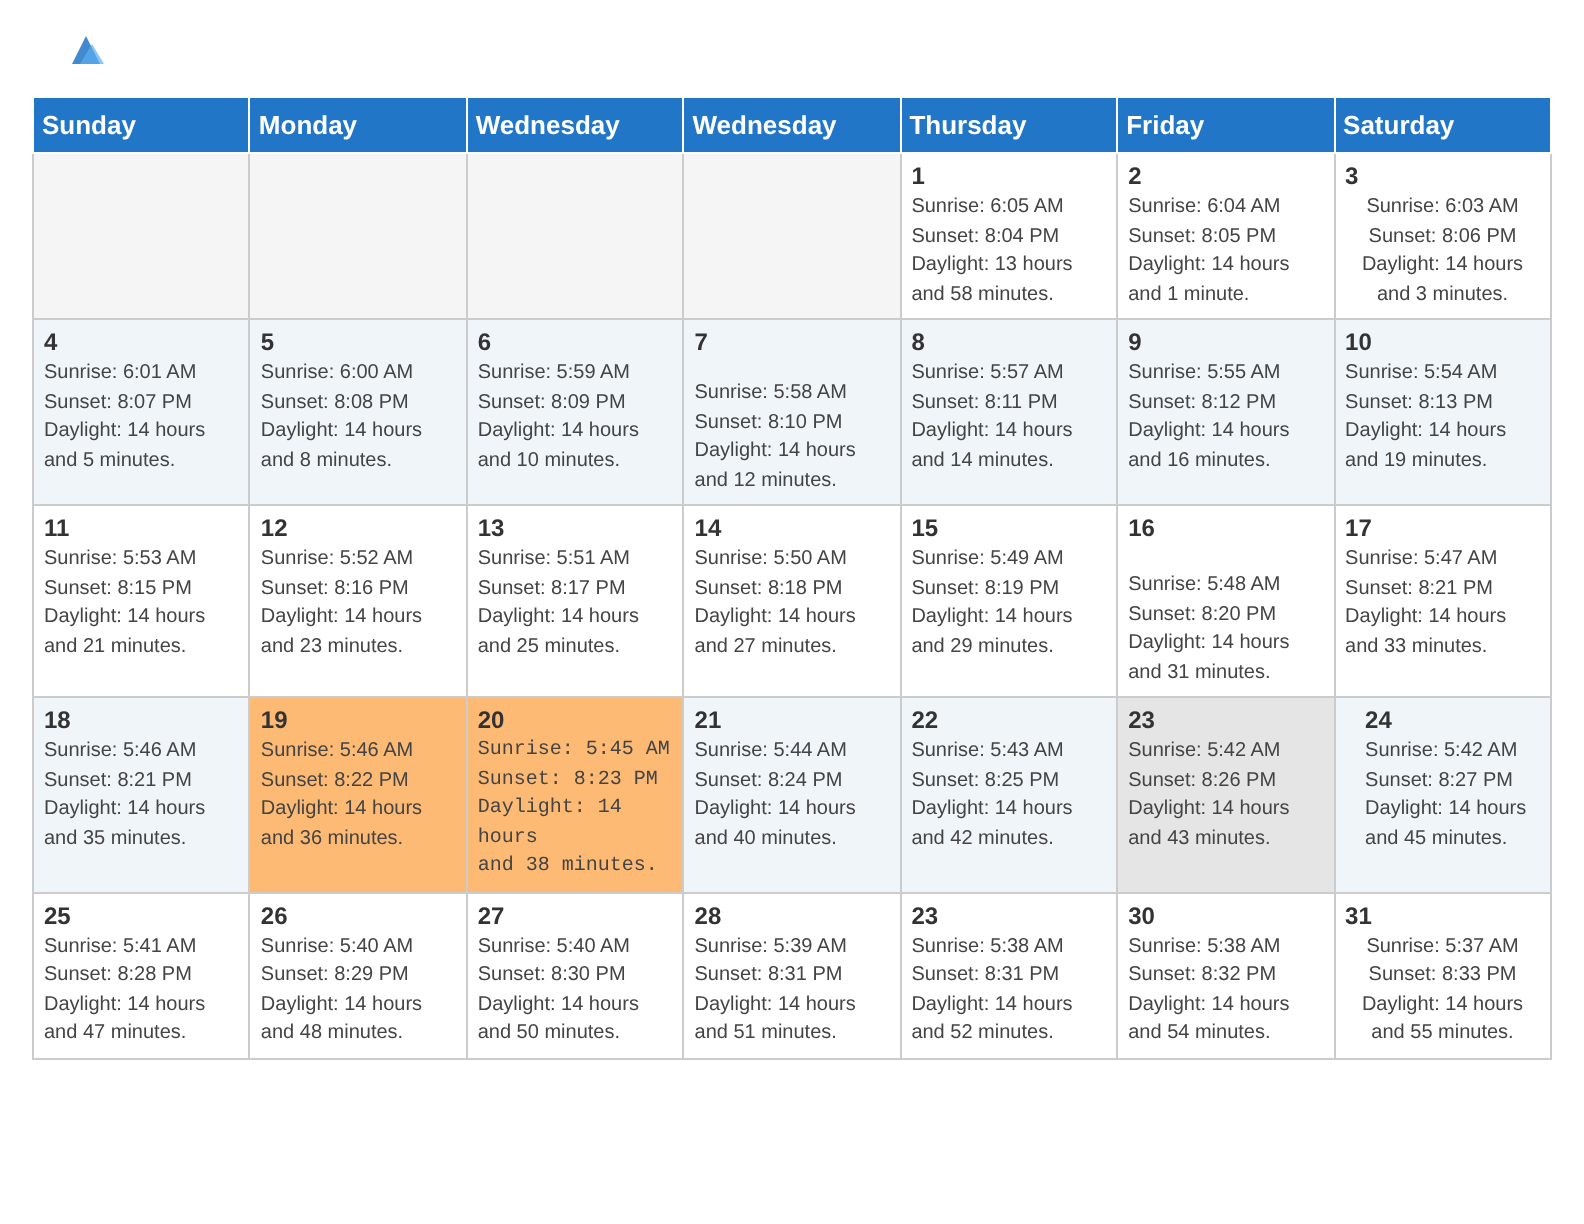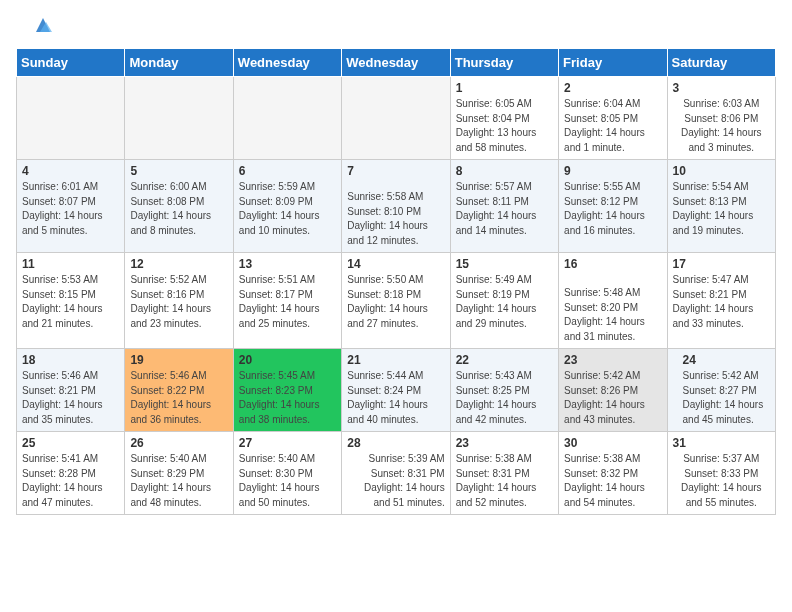--- a/index.html
+++ b/index.html
@@ -264,23 +264,23 @@
 Daylight: 14 hours
 and 35 minutes.</div>
         </td>
         <td style="background: #fdba74;">
           <span class="day-number">19</span>
           <div class="day-info" style="white-space: pre-line;">Sunrise: 5:46 AM
 Sunset: 8:22 PM
 Daylight: 14 hours
 and 36 minutes.</div>
         </td>
-        <td style="background: #22c55e;">
+        <td style="background: #fdba74;">
           <span class="day-number">20</span>
-          <div class="day-info" style="white-space: pre-line;">Sunrise: 5:45 AM
+          <div class="day-info" style="white-space: pre-line; font-family: Liberation Mono, monospace;">Sunrise: 5:45 AM
 Sunset: 8:23 PM
 Daylight: 14 hours
 and 38 minutes.</div>
         </td>
         <td style="background: rgb(240, 245, 250);">
           <span class="day-number">21</span>
           <div class="day-info" style="white-space: pre-line;">Sunrise: 5:44 AM
 Sunset: 8:24 PM
 Daylight: 14 hours
 and 40 minutes.</div>
@@ -324,21 +324,21 @@
         </td>
         <td>
           <span class="day-number">27</span>
           <div class="day-info" style="white-space: pre-line;">Sunrise: 5:40 AM
 Sunset: 8:30 PM
 Daylight: 14 hours
 and 50 minutes.</div>
         </td>
         <td>
           <span class="day-number">28</span>
-          <div class="day-info" style="white-space: pre-line; text-align: right;">Sunrise: 5:39 AM
+          <div class="day-info" style="white-space: pre-line;">Sunrise: 5:39 AM
 Sunset: 8:31 PM
 Daylight: 14 hours
 and 51 minutes.</div>
         </td>
         <td>
           <span class="day-number">23</span>
           <div class="day-info" style="white-space: pre-line;">Sunrise: 5:38 AM
 Sunset: 8:31 PM
 Daylight: 14 hours
 and 52 minutes.</div>

